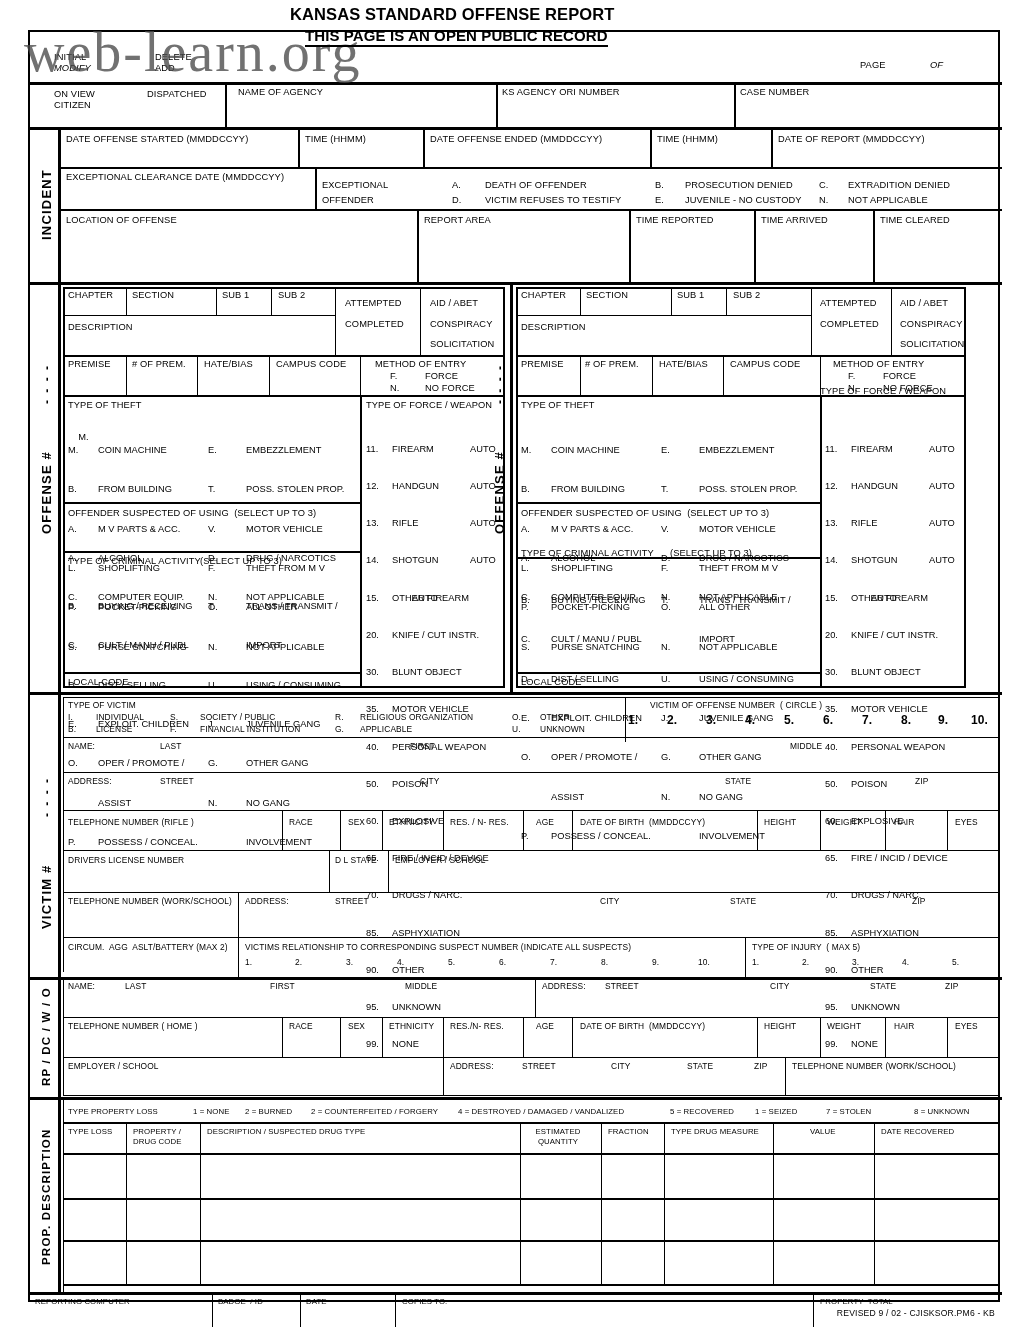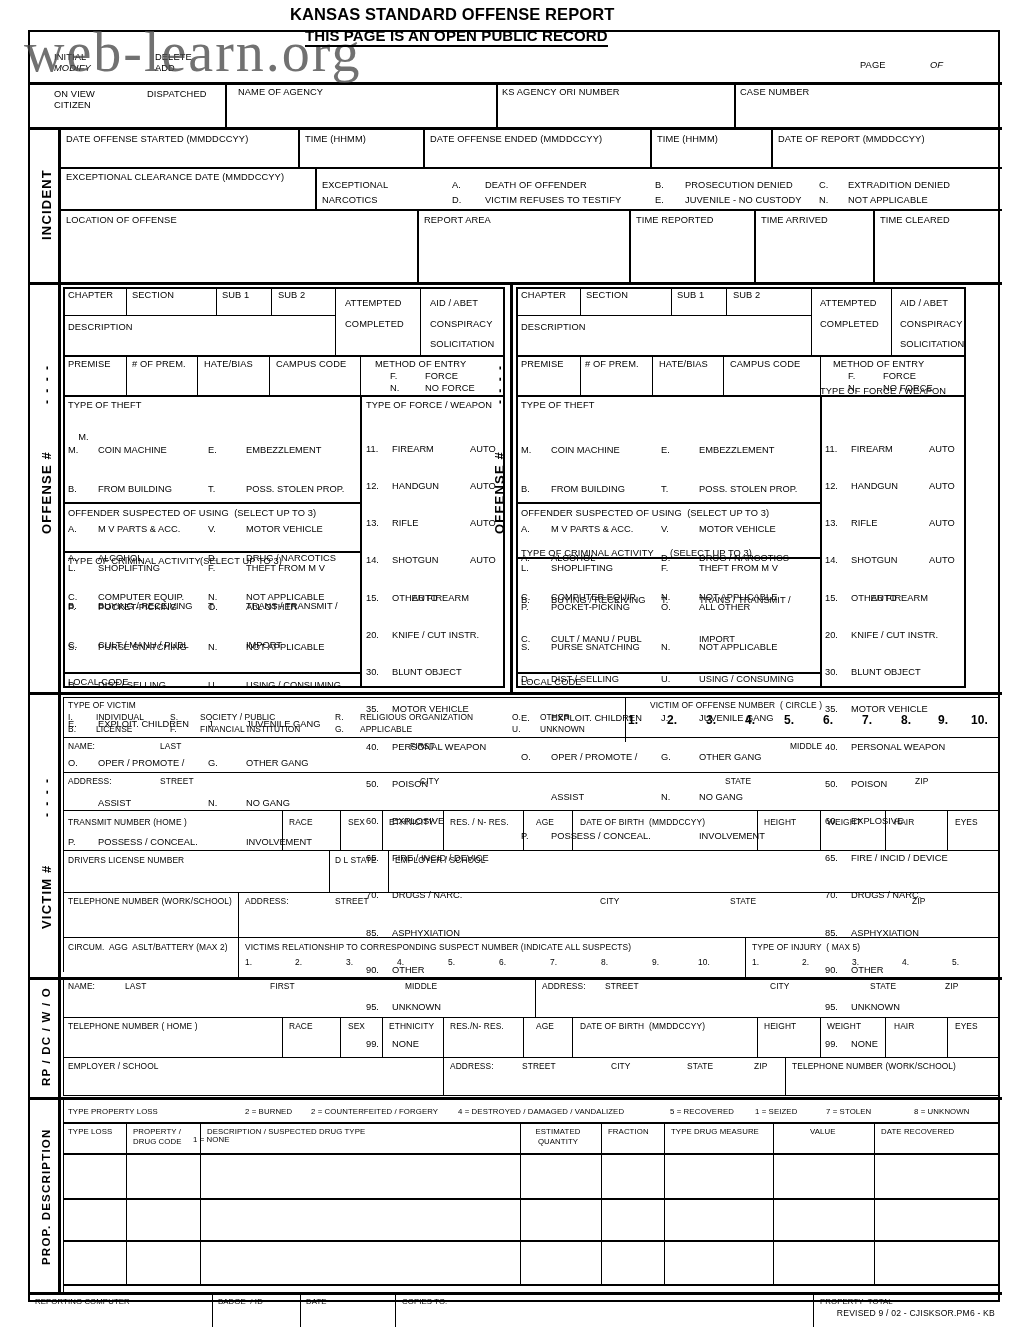--- a/index.html
+++ b/index.html
@@ -126,21 +126,21 @@
   <span class="lbl" style="left:748px; top:102px;">DATE OF REPORT (MMDDCCYY)</span>
 
   <div class="vl" style="left:268px; top:95px; width:1.6px; height:40px;"></div>
   <div class="vl" style="left:393px; top:95px; width:1.6px; height:40px;"></div>
   <div class="vl" style="left:620px; top:95px; width:1.6px; height:40px;"></div>
   <div class="vl" style="left:741px; top:95px; width:1.6px; height:40px;"></div>
   <div class="hl" style="left:28px; top:135px; width:944px; height:1.6px;"></div>
 
   <span class="lbl" style="left:36px; top:140px;">EXCEPTIONAL CLEARANCE DATE (MMDDCCYY)</span>
   <span class="lbl" style="left:292px; top:148px;">EXCEPTIONAL</span>
-  <span class="lbl" style="left:292px; top:163px;">NARCOTICS</span>
+  <span class="lbl" style="left:292px; top:163px;">OFFENDER</span>
 
   <span class="lbl" style="left:422px; top:148px;">A.</span>
   <span class="lbl" style="left:455px; top:148px;">DEATH OF OFFENDER</span>
   <span class="lbl" style="left:625px; top:148px;">B.</span>
   <span class="lbl" style="left:655px; top:148px;">PROSECUTION DENIED</span>
   <span class="lbl" style="left:789px; top:148px;">C.</span>
   <span class="lbl" style="left:818px; top:148px;">EXTRADITION DENIED</span>
 
   <span class="lbl" style="left:422px; top:163px;">D.</span>
   <span class="lbl" style="left:455px; top:163px;">VICTIM REFUSES TO TESTIFY</span>
@@ -457,21 +457,21 @@
   <span class="lbl sm" style="left:760px; top:709px;">MIDDLE</span>
   <div class="hl" style="left:33px; top:740px; width:937px; height:1.4px;"></div>
 
   <span class="lbl sm" style="left:38px;  top:744px;">ADDRESS:</span>
   <span class="lbl sm" style="left:130px; top:744px;">STREET</span>
   <span class="lbl sm" style="left:390px; top:744px;">CITY</span>
   <span class="lbl sm" style="left:695px; top:744px;">STATE</span>
   <span class="lbl sm" style="left:885px; top:744px;">ZIP</span>
   <div class="hl" style="left:33px; top:778px; width:937px; height:1.4px;"></div>
 
-  <span class="lbl sm" style="left:38px;  top:785px;">TRANSMIT NUMBER (HOME )</span>
+  <span class="lbl sm" style="left:38px;  top:785px;">TELEPHONE NUMBER (RIFLE )</span>
   <span class="lbl sm" style="left:259px; top:785px;">RACE</span>
   <span class="lbl sm" style="left:318px; top:785px;">SEX</span>
   <span class="lbl sm" style="left:359px; top:785px;">ETHNICITY</span>
   <span class="lbl sm" style="left:420px; top:785px;">RES. / N- RES.</span>
   <span class="lbl sm" style="left:506px; top:785px;">AGE</span>
   <span class="lbl sm" style="left:550px; top:785px;">DATE OF BIRTH  (MMDDCCYY)</span>
   <span class="lbl sm" style="left:734px; top:785px;">HEIGHT</span>
   <span class="lbl sm" style="left:797px; top:785px;">WEIGHT</span>
   <span class="lbl sm" style="left:864px; top:785px;">HAIR</span>
   <span class="lbl sm" style="left:925px; top:785px;">EYES</span>
@@ -582,21 +582,21 @@
 
   <div class="hl" style="left:0; top:1065px; width:972px; height:2.5px;"></div>
 
   <div class="vl" style="left:28px; top:1065px; width:2.5px; height:195px;"></div>
   <div class="vlabel" style="left:4px; top:1070px; width:24px; height:190px; font-size:11.5px;">PROP. DESCRIPTION</div>
 
   <div class="vl" style="left:33px; top:1065px; width:1.4px; height:195px;"></div>
   <div class="vl" style="left:969px; top:1065px; width:1.4px; height:195px;"></div>
 
   <span class="lbl xs" style="left:38px;  top:1075px;">TYPE PROPERTY LOSS</span>
-  <span class="lbl xs" style="left:163px; top:1075px;margin-top:28px;">1 = NONE</span>
+  <span class="lbl xs" style="left:163px; top:1075px;">1 = NONE</span>
   <span class="lbl xs" style="left:215px; top:1075px;">2 = BURNED</span>
   <span class="lbl xs" style="left:281px; top:1075px;">2 = COUNTERFEITED / FORGERY</span>
   <span class="lbl xs" style="left:428px; top:1075px;">4 = DESTROYED / DAMAGED / VANDALIZED</span>
   <span class="lbl xs" style="left:640px; top:1075px;">5 = RECOVERED</span>
   <span class="lbl xs" style="left:725px; top:1075px;">1 = SEIZED</span>
   <span class="lbl xs" style="left:796px; top:1075px;">7 = STOLEN</span>
   <span class="lbl xs" style="left:884px; top:1075px;">8 = UNKNOWN</span>
 
   <div class="hl" style="left:33px; top:1090px; width:937px; height:1.6px;"></div>
 

